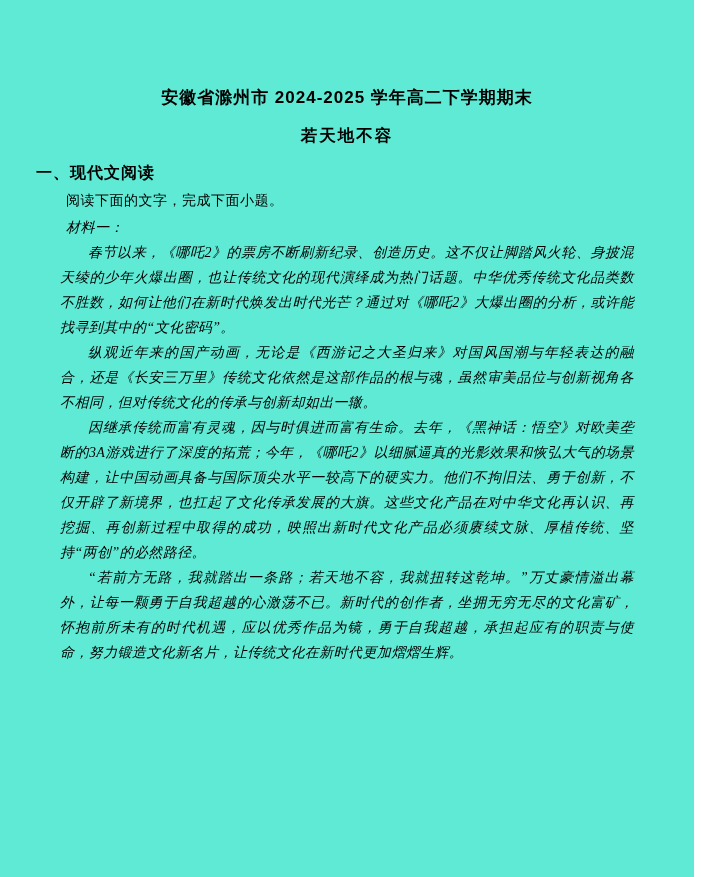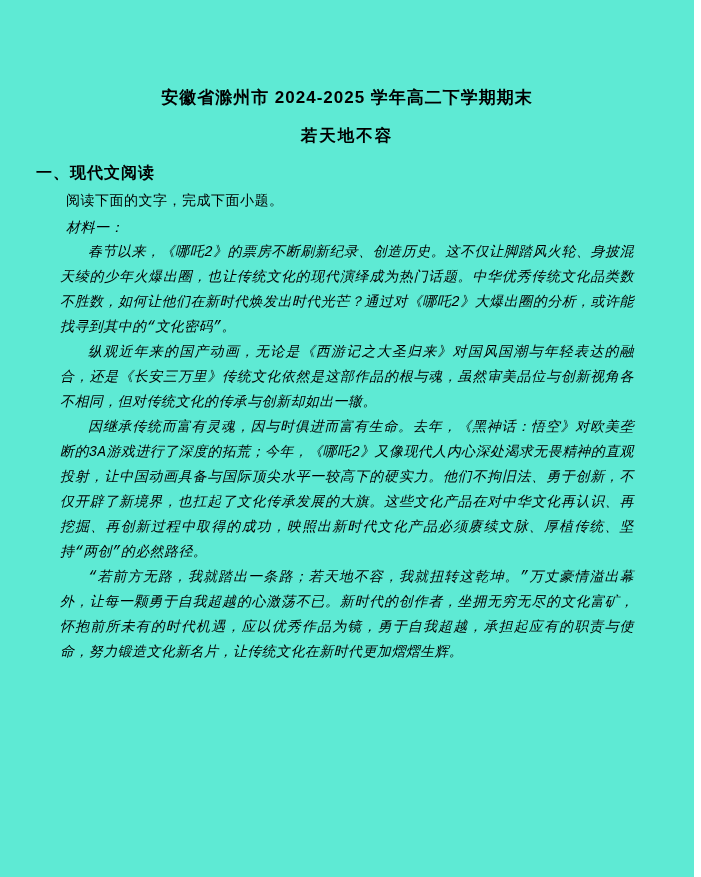--- a/index.html
+++ b/index.html
@@ -53,37 +53,36 @@
     letter-spacing: 0.5px;
   }
   .para {
     margin: 0;
     font-style: italic;
     font-size: 14px;
     line-height: 25px;
     text-indent: 2em;
     text-align: justify;
     letter-spacing: 0.4px;
-    font-family: Liberation Mono, monospace;
   }
 </style>
 </head>
 <body>
 
 <div class="page">
 
   <h1 class="doc-title">
     <span class="t1">安徽省滁州市 2024-2025 学年高二下学期期末</span>
     <span class="t2">若天地不容</span>
   </h1>
 
   <div class="section-heading">一、现代文阅读</div>
 
   <div class="instruction">阅读下面的文字，完成下面小题。</div>
 
   <div class="material-label">材料一：</div>
 
   <p class="para">春节以来，《哪吒2》的票房不断刷新纪录、创造历史。这不仅让脚踏风火轮、身披混天绫的少年火爆出圈，也让传统文化的现代演绎成为热门话题。中华优秀传统文化品类数不胜数，如何让他们在新时代焕发出时代光芒？通过对《哪吒2》大爆出圈的分析，或许能找寻到其中的“文化密码”。</p>
   <p class="para">纵观近年来的国产动画，无论是《西游记之大圣归来》对国风国潮与年轻表达的融合，还是《长安三万里》传统文化依然是这部作品的根与魂，虽然审美品位与创新视角各不相同，但对传统文化的传承与创新却如出一辙。</p>
-  <p class="para">因继承传统而富有灵魂，因与时俱进而富有生命。去年，《黑神话：悟空》对欧美垄断的3A游戏进行了深度的拓荒；今年，《哪吒2》又像现代人内心深处渴求无畏精神的直观投射，让中国动画具备与国际顶尖水平一较高下的硬实力。他们不拘旧法、勇于创新，不仅开辟了新境界，也扛起了文化传承发展的大旗。这些文化产品在对中华文化再认识、再挖掘、再创新过程中取得的成功，映照出新时代文化产品必须赓续文脉、厚植传统、坚持“两创”的必然路径。</p>
+  <p class="para">因继承传统而富有灵魂，因与时俱进而富有生命。去年，《黑神话：悟空》对欧美垄断的3A游戏进行了深度的拓荒；今年，《哪吒2》以细腻逼真的光影效果和恢弘大气的场景构建，让中国动画具备与国际顶尖水平一较高下的硬实力。他们不拘旧法、勇于创新，不仅开辟了新境界，也扛起了文化传承发展的大旗。这些文化产品在对中华文化再认识、再挖掘、再创新过程中取得的成功，映照出新时代文化产品必须赓续文脉、厚植传统、坚持“两创”的必然路径。</p>
   <p class="para">“若前方无路，我就踏出一条路；若天地不容，我就扭转这乾坤。”万丈豪情溢出幕外，让每一颗勇于自我超越的心激荡不已。新时代的创作者，坐拥无穷无尽的文化富矿，怀抱前所未有的时代机遇，应以优秀作品为镜，勇于自我超越，承担起应有的职责与使命，努力锻造文化新名片，让传统文化在新时代更加熠熠生辉。</p>
 
 </div>
 
 </body></html>

